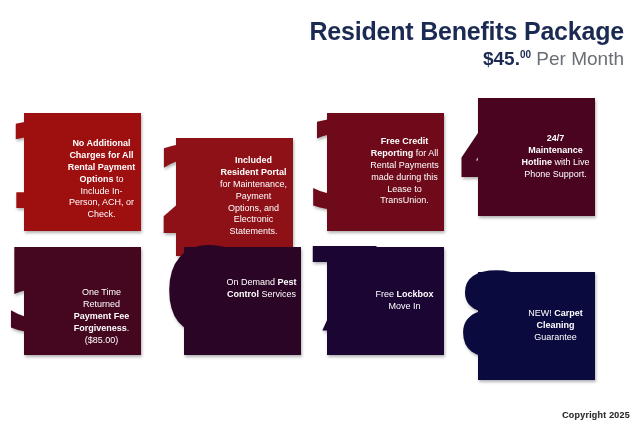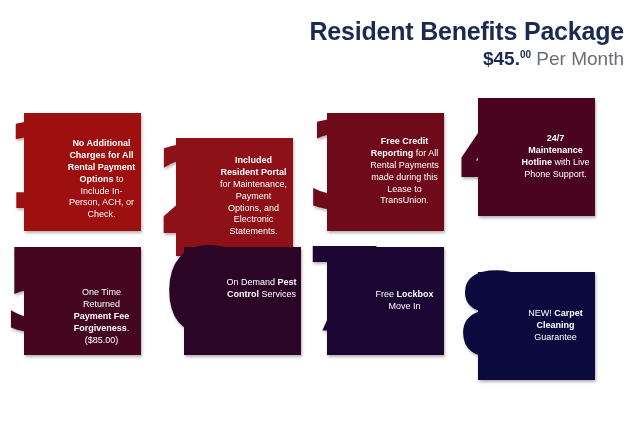--- a/index.html
+++ b/index.html
@@ -158,15 +158,16 @@
         <div class="card-text"><span>Free </span><b>Lockbox</b><span> Move In</span></div>
       </div>
       <div class="card" style="left: 456px; top: 247px; width: 139px; height: 108px; margin-top: 25px;">
         <div class="card-numeral" style="color: rgb(10, 10, 62); left: 0px; top: -14px; font-size: 116px;">8</div>
         <div class="card-body" style="left: 22px; width: 117px; height: 108px; background: rgb(10, 10, 62); z-index: 2;"></div>
         <div class="card-text"><span>NEW! </span><b>Carpet Cleaning</b><span> Guarantee</span></div>
       </div>
     </div>
 
   <div class="footer">
+    <div>Copyright 2025</div>
   </div>
 
 </div>
 
 </body></html>

